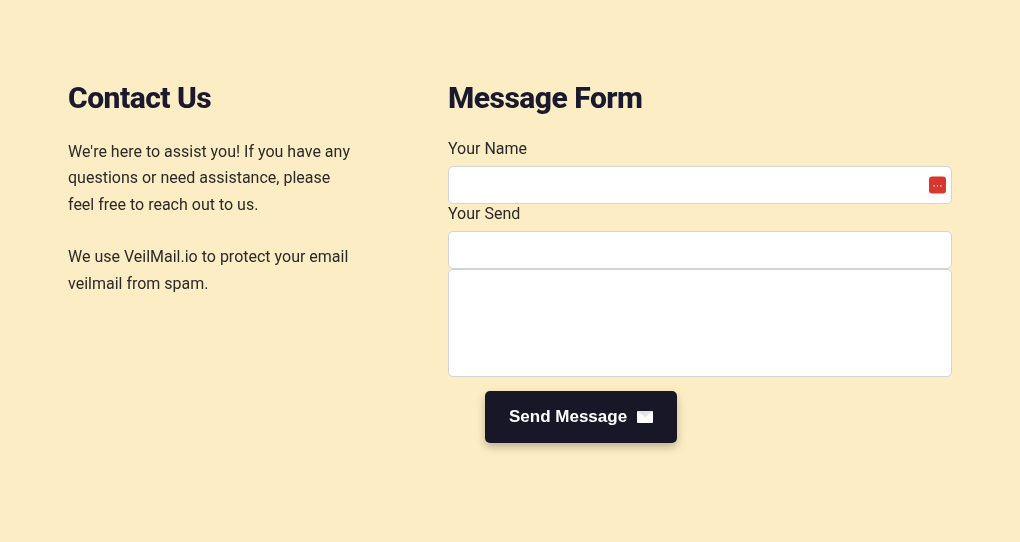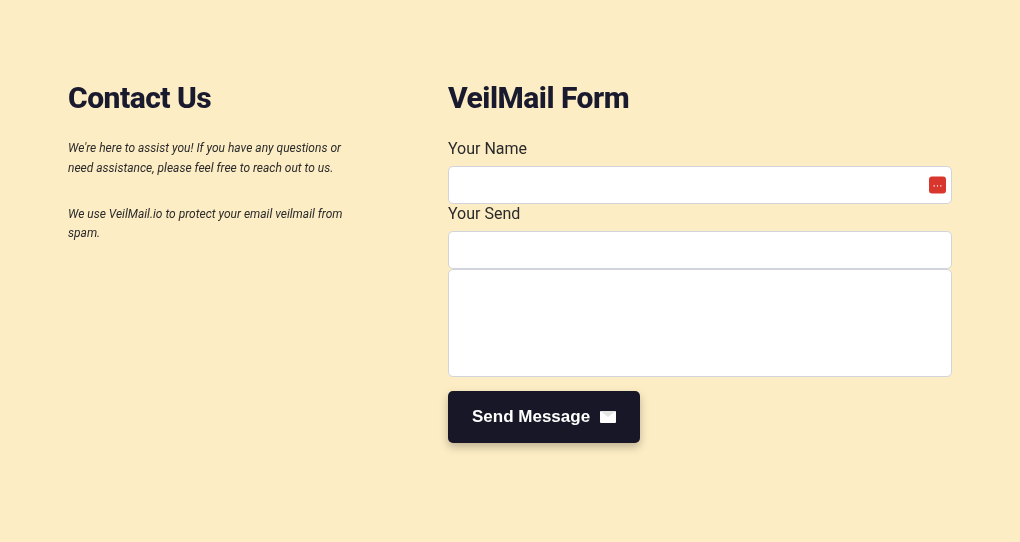--- a/index.html
+++ b/index.html
@@ -27,25 +27,24 @@
       flex: 1;
     }
     h1 {
       font-size: 30px;
       font-weight: 800;
       color: #1a1a2e;
       margin-bottom: 24px;
       letter-spacing: -0.5px;
     }
     .left-col p {
-      font-size: 12px;
+      font-size: 16px;
       line-height: 1.65;
       color: #2a2a2a;
       margin-bottom: 26px;
-      font-style: italic;
     }
     .left-col a {
       color: #2563eb;
       text-decoration: none;
     }
     .form-group {
     }
     .form-label {
       display: block;
       font-size: 16px;
@@ -95,20 +94,21 @@
       background: #171727;
       color: #ffffff;
       border: none;
       padding: 16px 24px;
       font-size: 17px;
       font-weight: 700;
       border-radius: 5px;
       cursor: pointer;
       box-shadow: 0 4px 8px rgba(0,0,0,0.25);
       margin-top: 10px;
+      margin-left: 37px;
     }
     .envelope-icon {
       width: 16px;
       height: 12px;
       background: #ffffff;
       position: relative;
       border-radius: 1px;
     }
     .envelope-icon::after {
       content: "";
@@ -125,21 +125,21 @@
 <body>
 
 <div class="container">
   <div class="left-col">
     <h1>Contact Us</h1>
     <p>We're here to assist you! If you have any questions or need assistance, please feel free to reach out to us.</p>
     <p>We use VeilMail.io to protect your email veilmail from spam.</p>
   </div>
 
   <div class="right-col">
-    <h1>VeilMail Form</h1>
+    <h1>Message Form</h1>
 
     <div class="form-group">
       <label class="form-label">Your Name</label>
       <div class="name-wrapper">
         <input type="text" class="form-input" value="" style="">
         <span class="input-badge">⋯</span>
       </div>
     </div>
 
     <div class="form-group">

